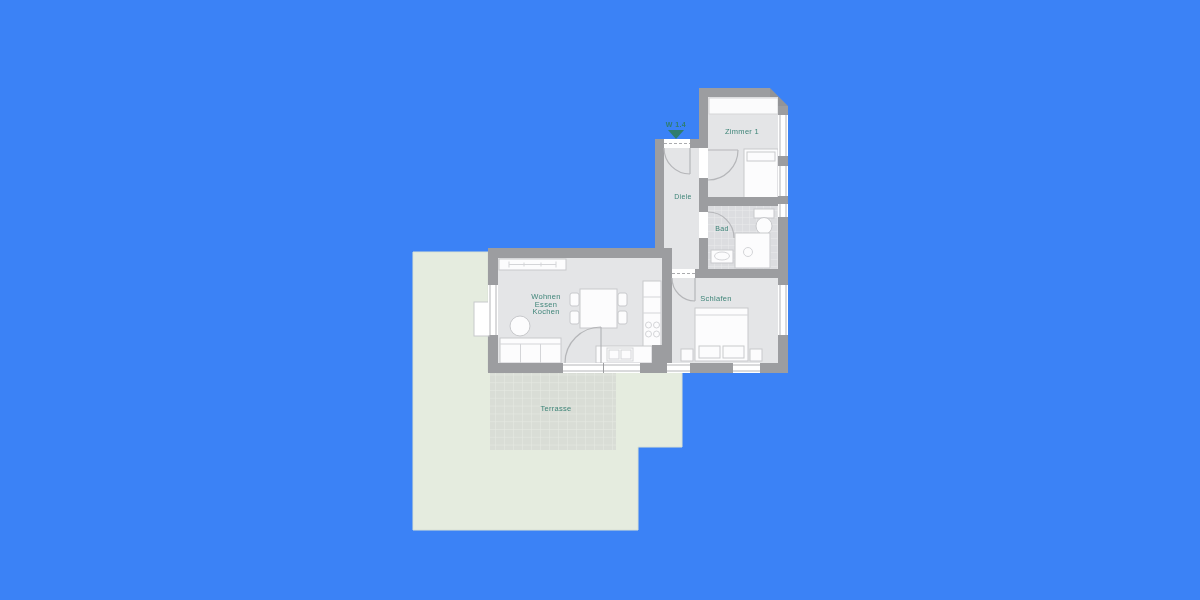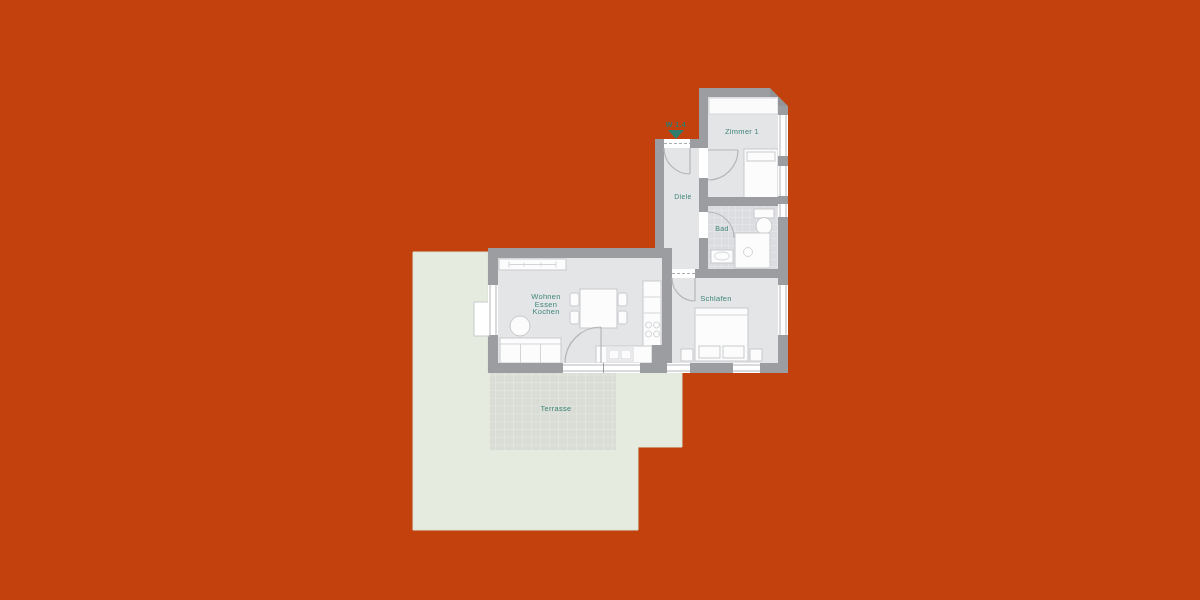--- a/index.html
+++ b/index.html
@@ -1,16 +1,16 @@
 <!DOCTYPE html>
 <html><head>
 <meta charset="utf-8">
 <style>
   html,body{margin:0;padding:0;background:#ffffff;}
-  .stage{position:relative;width:1200px;height:600px;background:#c2410c;overflow:hidden;
+  .stage{position:relative;width:1200px;height:600px;background:#3b82f6;overflow:hidden;
          font-family:"Liberation Sans", sans-serif;}
   svg{position:absolute;left:0;top:0;}
   .room-label{fill:#3f8579;font-size:7.5px;letter-spacing:.3px;}
   .room-label.small{font-size:7px;}
   .marker-label{fill:#2f7d6e;font-size:7px;font-weight:bold;letter-spacing:.4px;}
   .wall{fill:#9c9da0;}
   .floor{fill:#e4e5e7;}
   .furn{fill:#fcfcfd;stroke:#c8c9cc;stroke-width:1;}
   .furnline{stroke:#d4d5d8;stroke-width:1;fill:none;}
   .win{fill:#ffffff;}

